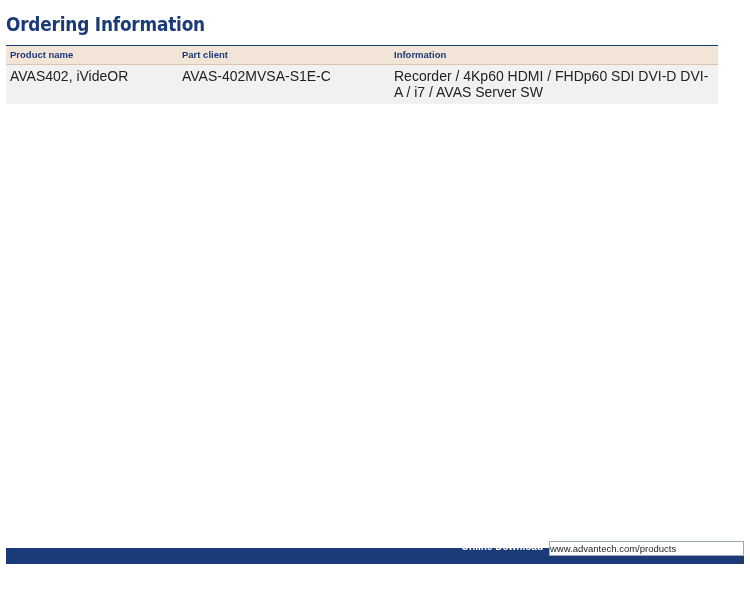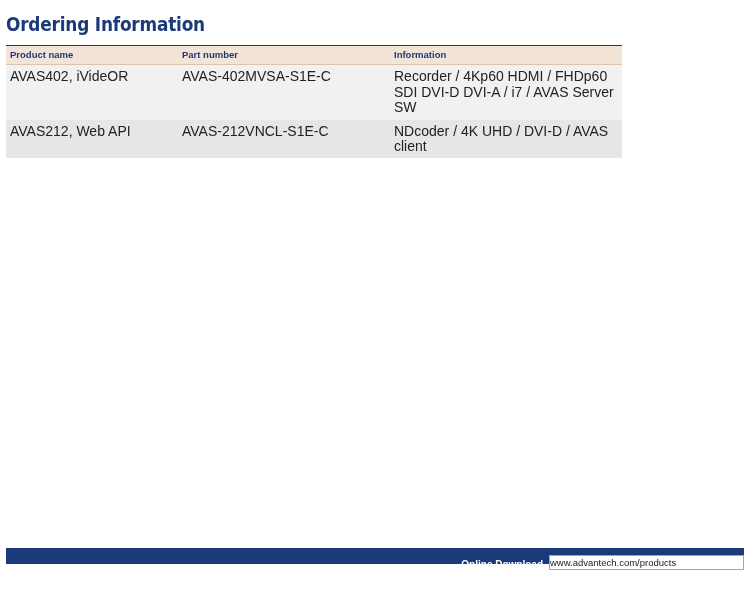--- a/index.html
+++ b/index.html
@@ -32,21 +32,21 @@
     font-family: "DejaVu Sans", sans-serif;
     font-stretch: condensed;
     transform: scaleX(0.94);
     transform-origin: left top;
   }
 
   .order-table {
     position: absolute;
     left: 6px;
     top: 45px;
-    width: 616px;
+    width: 712px;
     border-collapse: collapse;
     table-layout: fixed;
   }
 
   .order-table th {
     background: #f3e4d8;
     color: #1b3a78;
     font-size: 9.5px;
     font-weight: bold;
     text-align: left;
@@ -80,26 +80,26 @@
     left: 6px;
     top: 548px;
     width: 738px;
     height: 16px;
     background: #1b3a78;
   }
 
   .footer-inner {
     position: absolute;
     left: 6px;
-    top: 553px;
+    top: 541px;
     width: 738px;
     height: 17px;
     display: flex;
     justify-content: flex-end;
-    align-items: flex-end;
+    align-items: flex-start;
   }
 
   .online-download {
     color: #ffffff;
     font-size: 10px;
     font-weight: bold;
     padding-right: 6px;
     font-family: "Liberation Sans", sans-serif;
   }
 
@@ -129,34 +129,29 @@
 
   <table class="order-table">
     <colgroup>
       <col class="col-name">
       <col class="col-part">
       <col class="col-desc">
     </colgroup>
     <thead>
       <tr>
         <th>Product name</th>
-        <th>Part number</th>
+        <th>Part client</th>
         <th>Information</th>
       </tr>
     </thead>
     <tbody>
       <tr>
         <td>AVAS402, iVideOR</td>
         <td>AVAS-402MVSA-S1E-C</td>
         <td>Recorder / 4Kp60 HDMI / FHDp60 SDI DVI-D DVI-A / i7 / AVAS Server SW</td>
-      </tr>
-      <tr>
-        <td>AVAS212, Web API</td>
-        <td>AVAS-212VNCL-S1E-C</td>
-        <td>NDcoder / 4K UHD / DVI-D / AVAS client</td>
       </tr>
     </tbody>
   </table>
 
   <div class="footer-bar"></div>
 
   <div class="footer-inner">
     <span class="online-download">Online Download</span>
     <div class="url-box">
       <span class="url-text">www.advantech.com/products</span>

